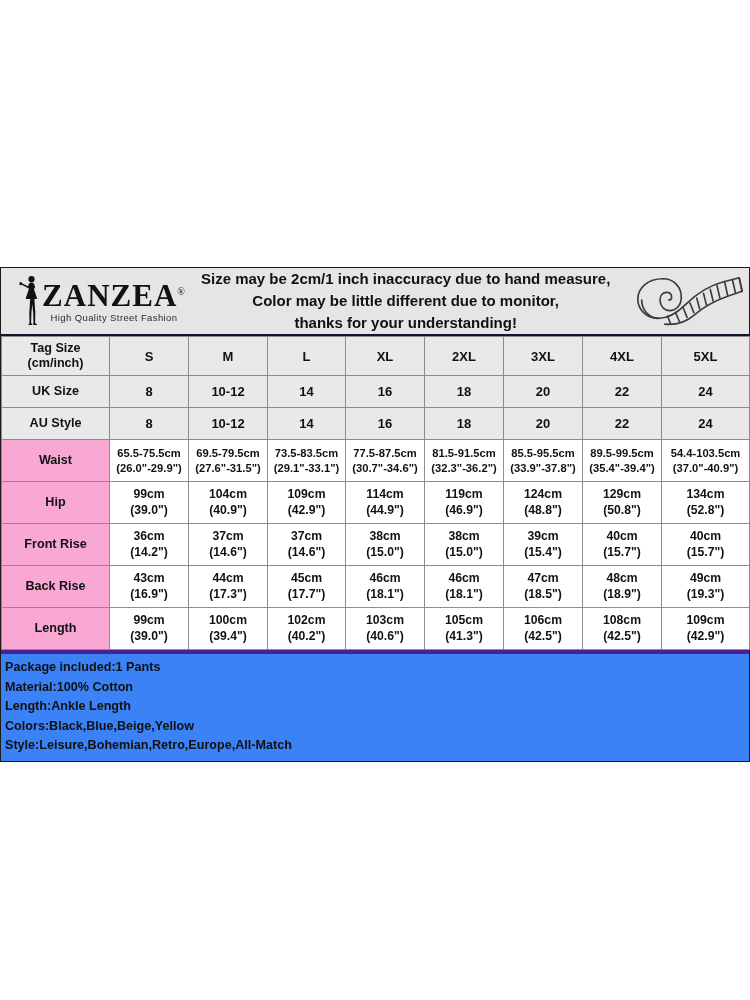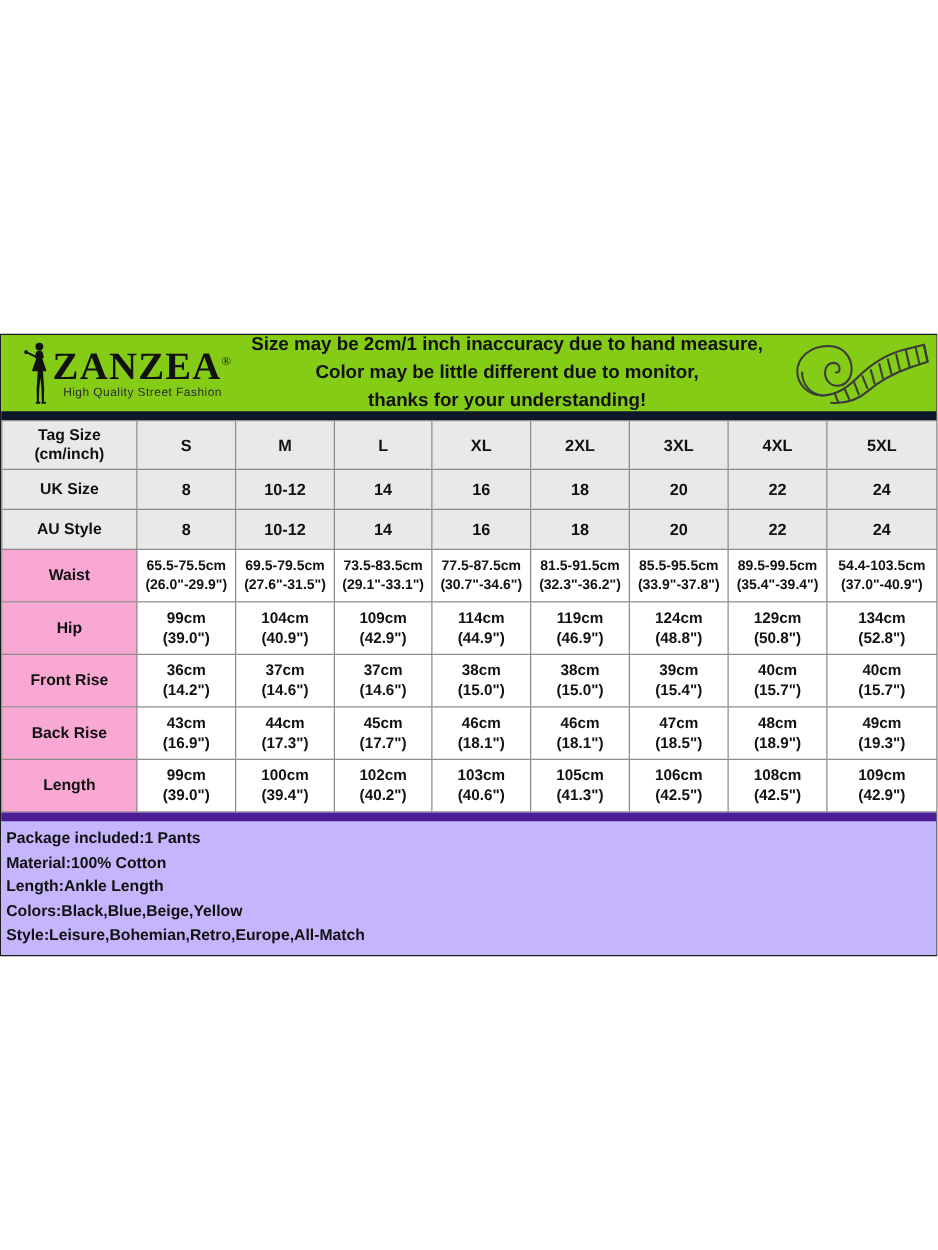--- a/index.html
+++ b/index.html
@@ -22,24 +22,24 @@
     width: 750px;
     box-sizing: border-box;
     border: 1px solid #1a1a1a;
     background: #ffffff;
   }
 
   
   .banner {
     display: flex;
     align-items: center;
-    background: #84cc16;
+    background: #e5e5e5;
     height: 68px;
     box-sizing: border-box;
-    border-bottom: 7px solid #0f172a;
+    border-bottom: 2px solid #0f172a;
   }
 
   .brand {
     width: 196px;
     flex: 0 0 196px;
     display: flex;
     align-items: center;
     justify-content: center;
     padding-left: 6px;
     box-sizing: border-box;
@@ -135,27 +135,27 @@
   }
   table.size-table tr.meas-row td.val .cm,
   table.size-table tr.meas-row td.val .inch {
     display: block;
     white-space: nowrap;
   }
   table.size-table tr.meas-row.waist td.val { font-size: 11.2px; }
 
   
   .footer-notes {
-    background: #c4b5fd;
+    background: #3b82f6;
     padding: 4px 4px 5px 4px;
     font-size: 12.6px;
     font-weight: 700;
     color: #111111;
     line-height: 1.55;
-    border-top: 7px solid #4c1d95;
+    border-top: 4px solid #4c1d95;
   }
   .footer-notes div { white-space: nowrap; }
 </style>
 </head>
 <body>
 
 <div id="size-chart">
 
   <div class="banner">
 

